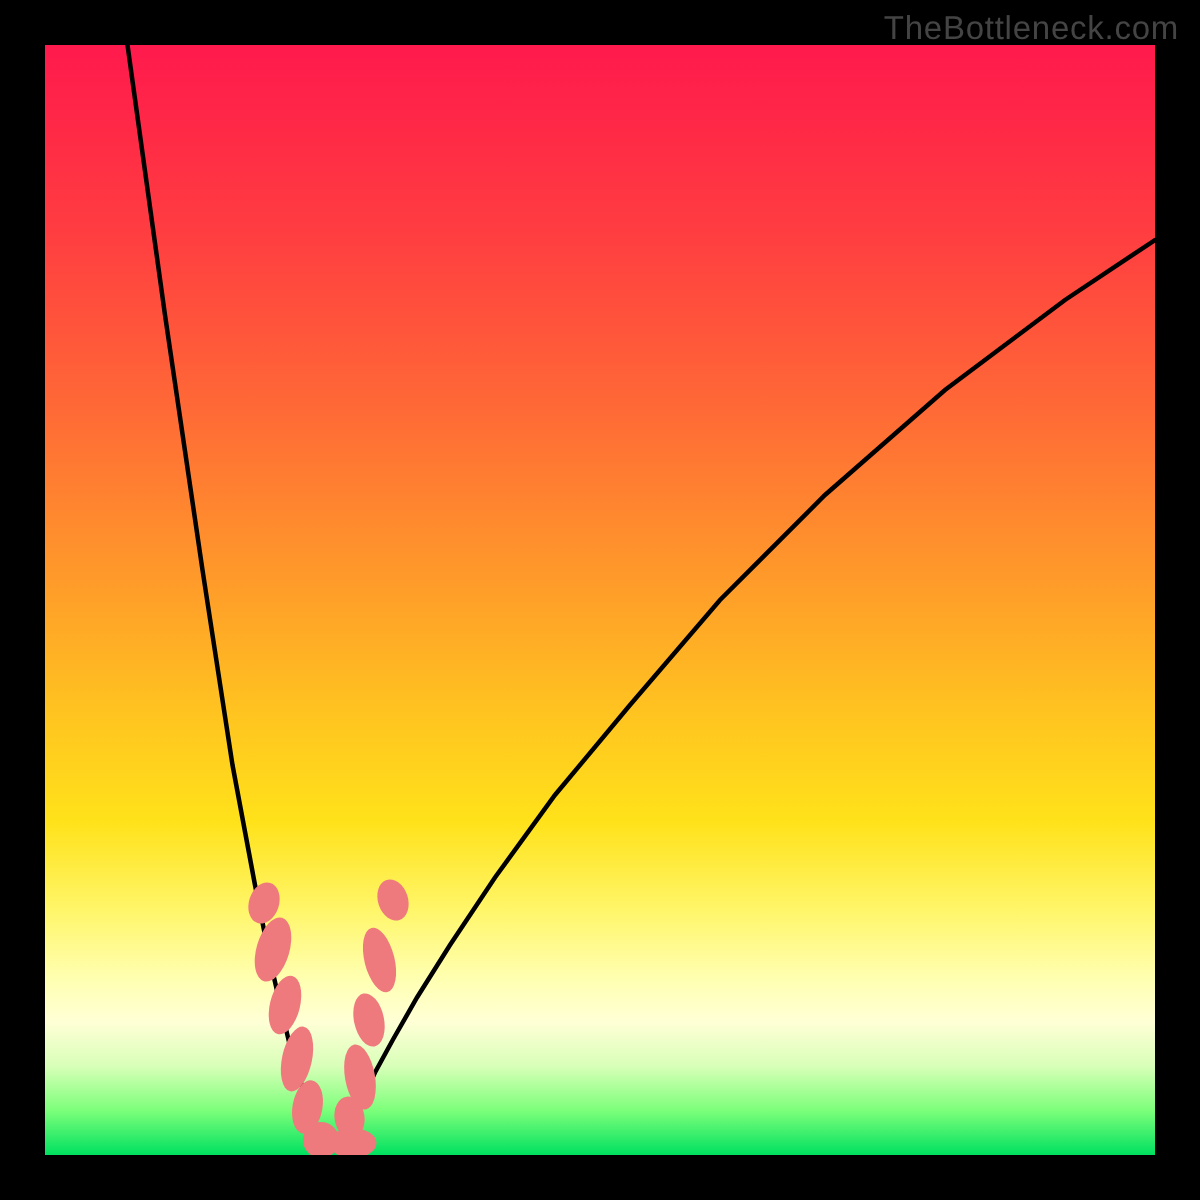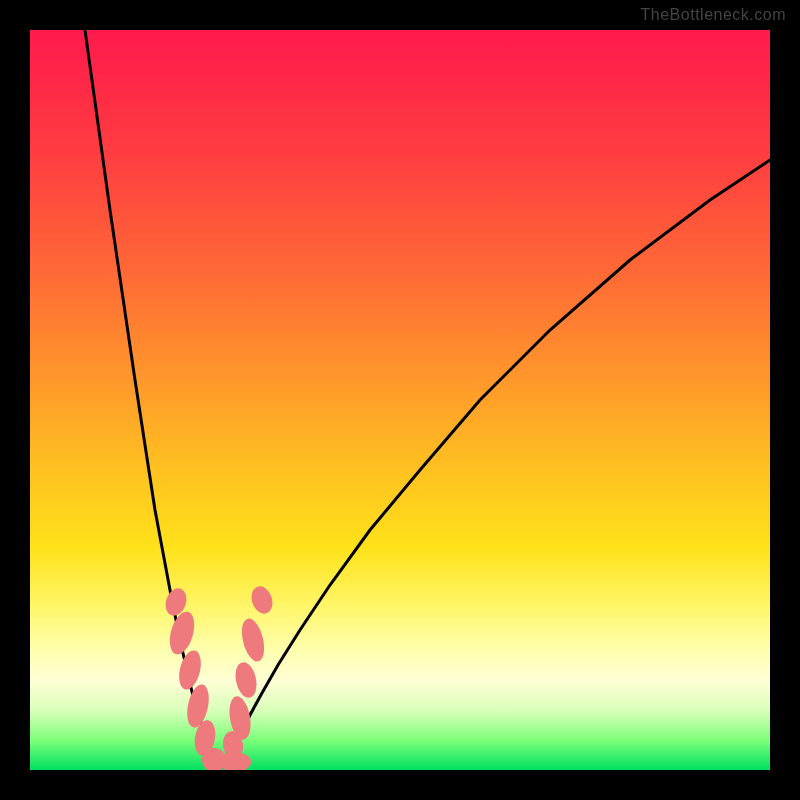--- a/index.html
+++ b/index.html
@@ -41,21 +41,21 @@
       #d8ffb8 92%,
       #7cff7a 96%,
       #00e060 100%
     );
   }
   .watermark {
     position: absolute;
     top: 6px;
     right: 14px;
     color: #444;
-    font-size: 16px;
+    font-size: 22px;
     font-weight: 500;
     letter-spacing: 0.5px;
     user-select: none;
   }
   svg.curves {
     position: absolute;
     left: 0;
     top: 0;
     width: 740px;
     height: 740px;

